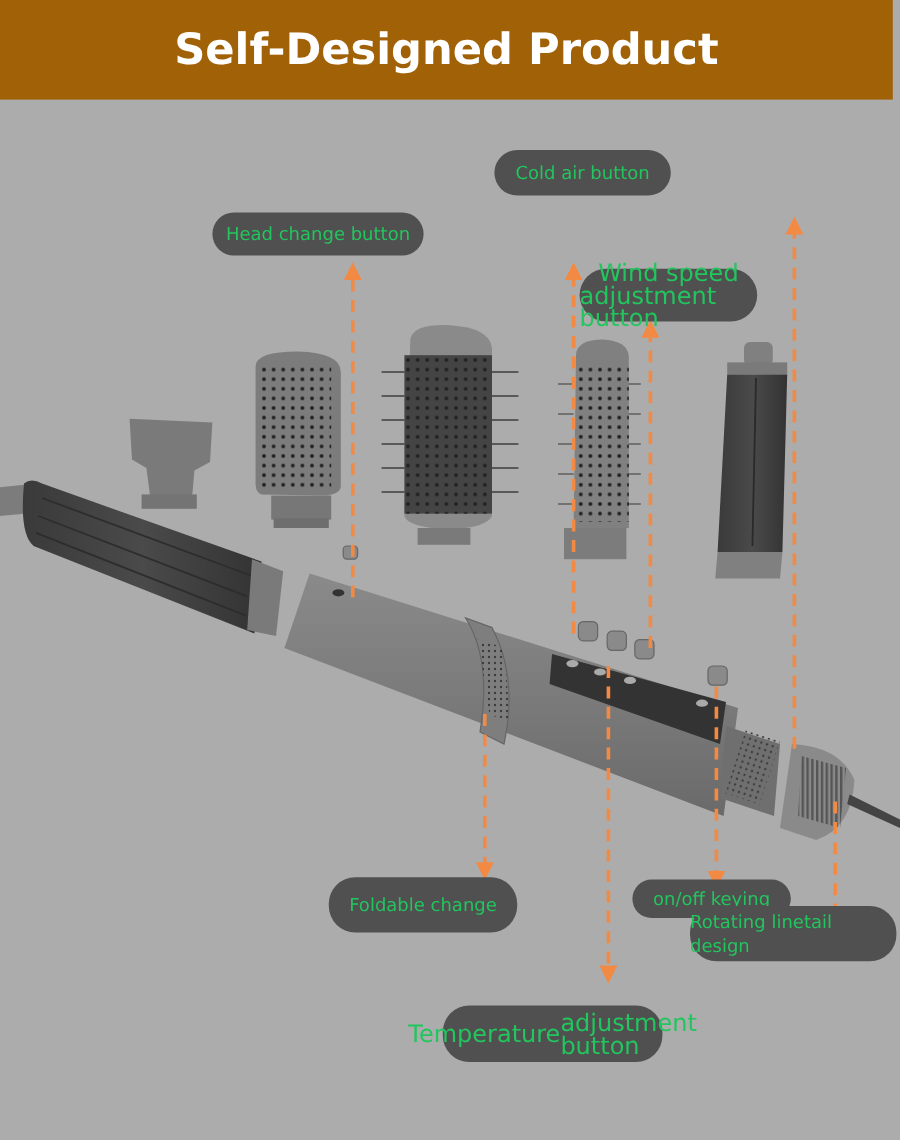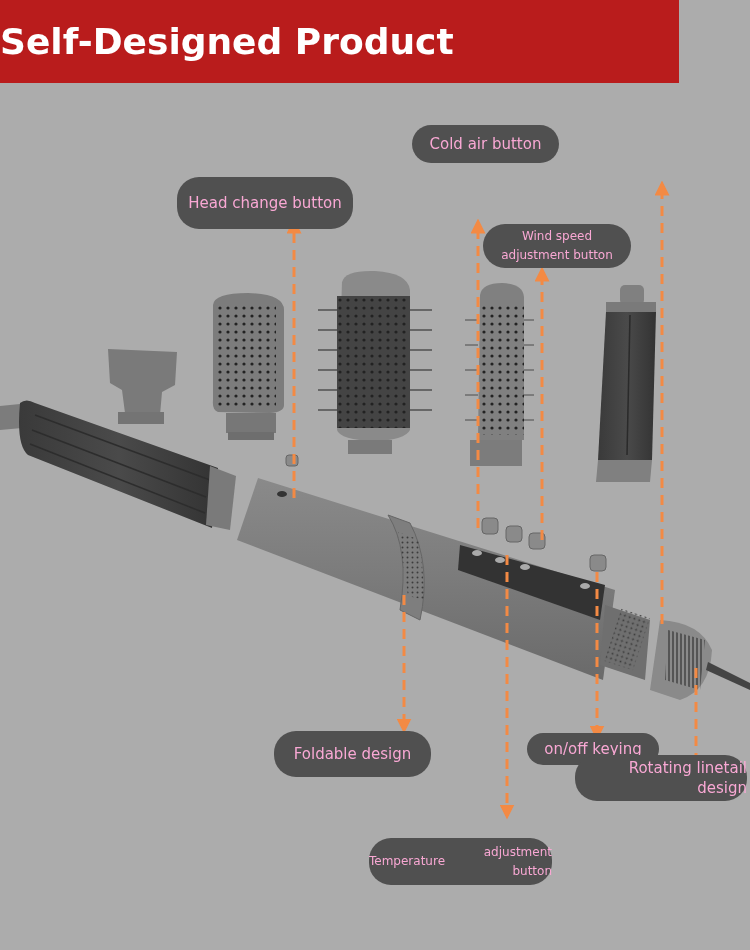--- a/index.html
+++ b/index.html
@@ -1,27 +1,27 @@
 <!DOCTYPE html>
 <html><head>
 <meta charset="utf-8">
 <style>
   html, body { margin:0; padding:0; }
   body { width:750px; height:950px; background:#acacac; position:relative; overflow:hidden;
          font-family:"DejaVu Sans", "Liberation Sans", sans-serif; }
-  .banner { position:absolute; left:0; top:0; width:679px; height:83px; background:#b91c1c;
-            display:flex; align-items:center; justify-content:flex-start; }
+  .banner { position:absolute; left:0; top:0; width:744px; height:83px; background:#a16207;
+            display:flex; align-items:center; justify-content:center; }
   .banner h1 { margin:0; color:#fff; font-size:36px; font-weight:bold; letter-spacing:0px;
                font-family:"DejaVu Sans", "Liberation Sans", sans-serif; }
   .stage { position:absolute; left:0; top:83px; width:750px; height:867px; }
   svg.art { position:absolute; left:0; top:0; }
-  .label { position:absolute; background:#505050; color:#f9a8d4; border-radius:22px;
-           display:flex; align-items:center; justify-content:center; text-align:right;
+  .label { position:absolute; background:#505050; color:#22c55e; border-radius:22px;
+           display:flex; align-items:center; justify-content:center; text-align:left;
            font-size:15px; line-height:20px; font-family:"DejaVu Sans", "Liberation Sans", sans-serif; }
-  .label.two { font-size:12px; line-height:19px; }
+  .label.two { font-size:20px; line-height:19px; }
 </style>
 </head>
 <body>
 
 <header class="banner">
   <h1>Self-Designed Product</h1>
 </header>
 
 <div class="stage">
   <svg class="art" width="750" height="867" viewBox="0 83 750 867">
@@ -155,32 +155,32 @@
       <line x1="478" y1="528" x2="478" y2="226" marker-end="url(#arrowUp)"></line>
       <line x1="542" y1="540" x2="542" y2="274" marker-end="url(#arrowUp)"></line>
       <line x1="662" y1="624" x2="662" y2="188" marker-end="url(#arrowUp)"></line>
       <line x1="404" y1="595" x2="404" y2="726" marker-end="url(#arrowUp)"></line>
       <line x1="507" y1="555" x2="507" y2="812" marker-end="url(#arrowUp)"></line>
       <line x1="597" y1="572" x2="597" y2="733" marker-end="url(#arrowUp)"></line>
       <line x1="696" y1="668" x2="696" y2="777" marker-end="url(#arrowUp)"></line>
     </g>
   </svg>
 
-  <div class="label" style="left:177px; top:94px; width:176px; height:52px;">
+  <div class="label" style="left:177px; top:94px; width:176px; height:36px;">
     <span>Head change button</span>
   </div>
   <div class="label" style="left:412px; top:42px; width:147px; height:38px;">
     <span>Cold air button</span>
   </div>
   <div class="label two" style="left:483px; top:141px; width:148px; height:44px; flex-direction:column;">
     <span>Wind speed</span>
     <span>adjustment button</span>
   </div>
   <div class="label" style="left:274px; top:648px; width:157px; height:46px;">
-    <span>Foldable design</span>
+    <span>Foldable change</span>
   </div>
   <div class="label" style="left:527px; top:650px; width:132px; height:32px;">
     <span>on/off keying</span>
   </div>
   <div class="label" style="left:575px; top:672px; width:172px; height:46px;">
     <span>Rotating linetail design</span>
   </div>
   <div class="label two" style="left:369px; top:755px; width:183px; height:47px; flex-direction:row;">
     <span>Temperature</span>
     <span>adjustment button</span>

